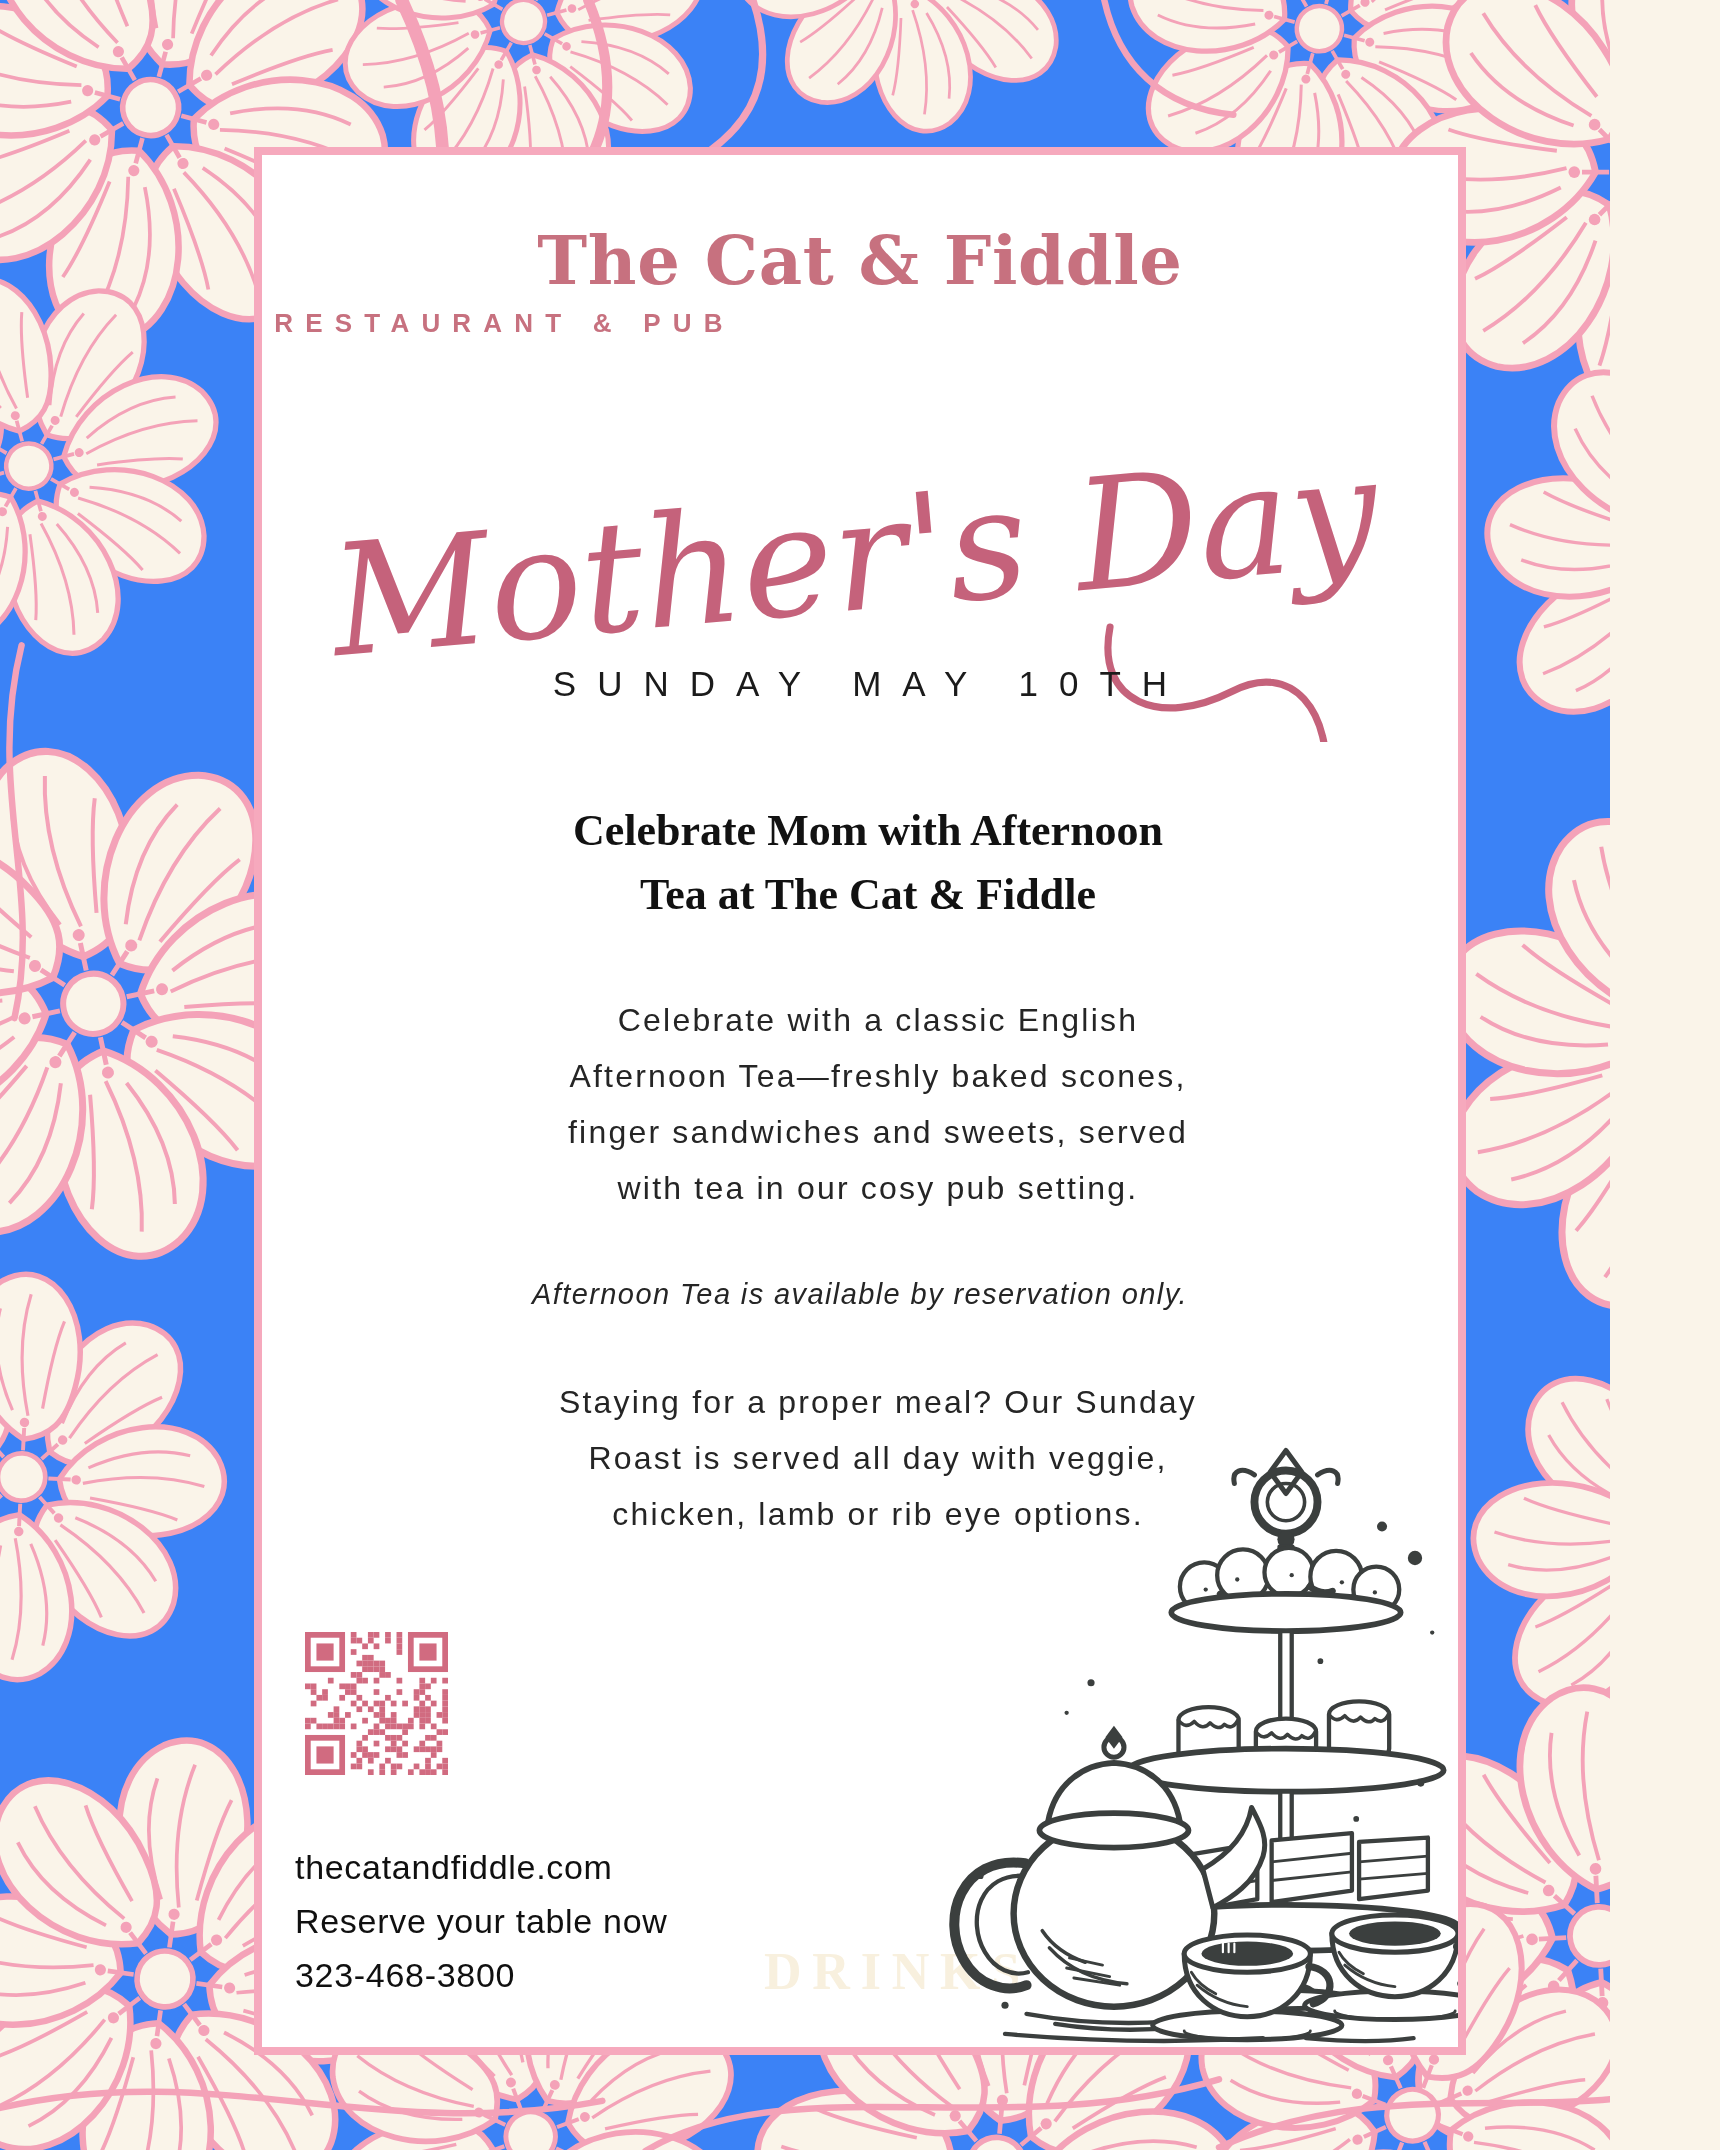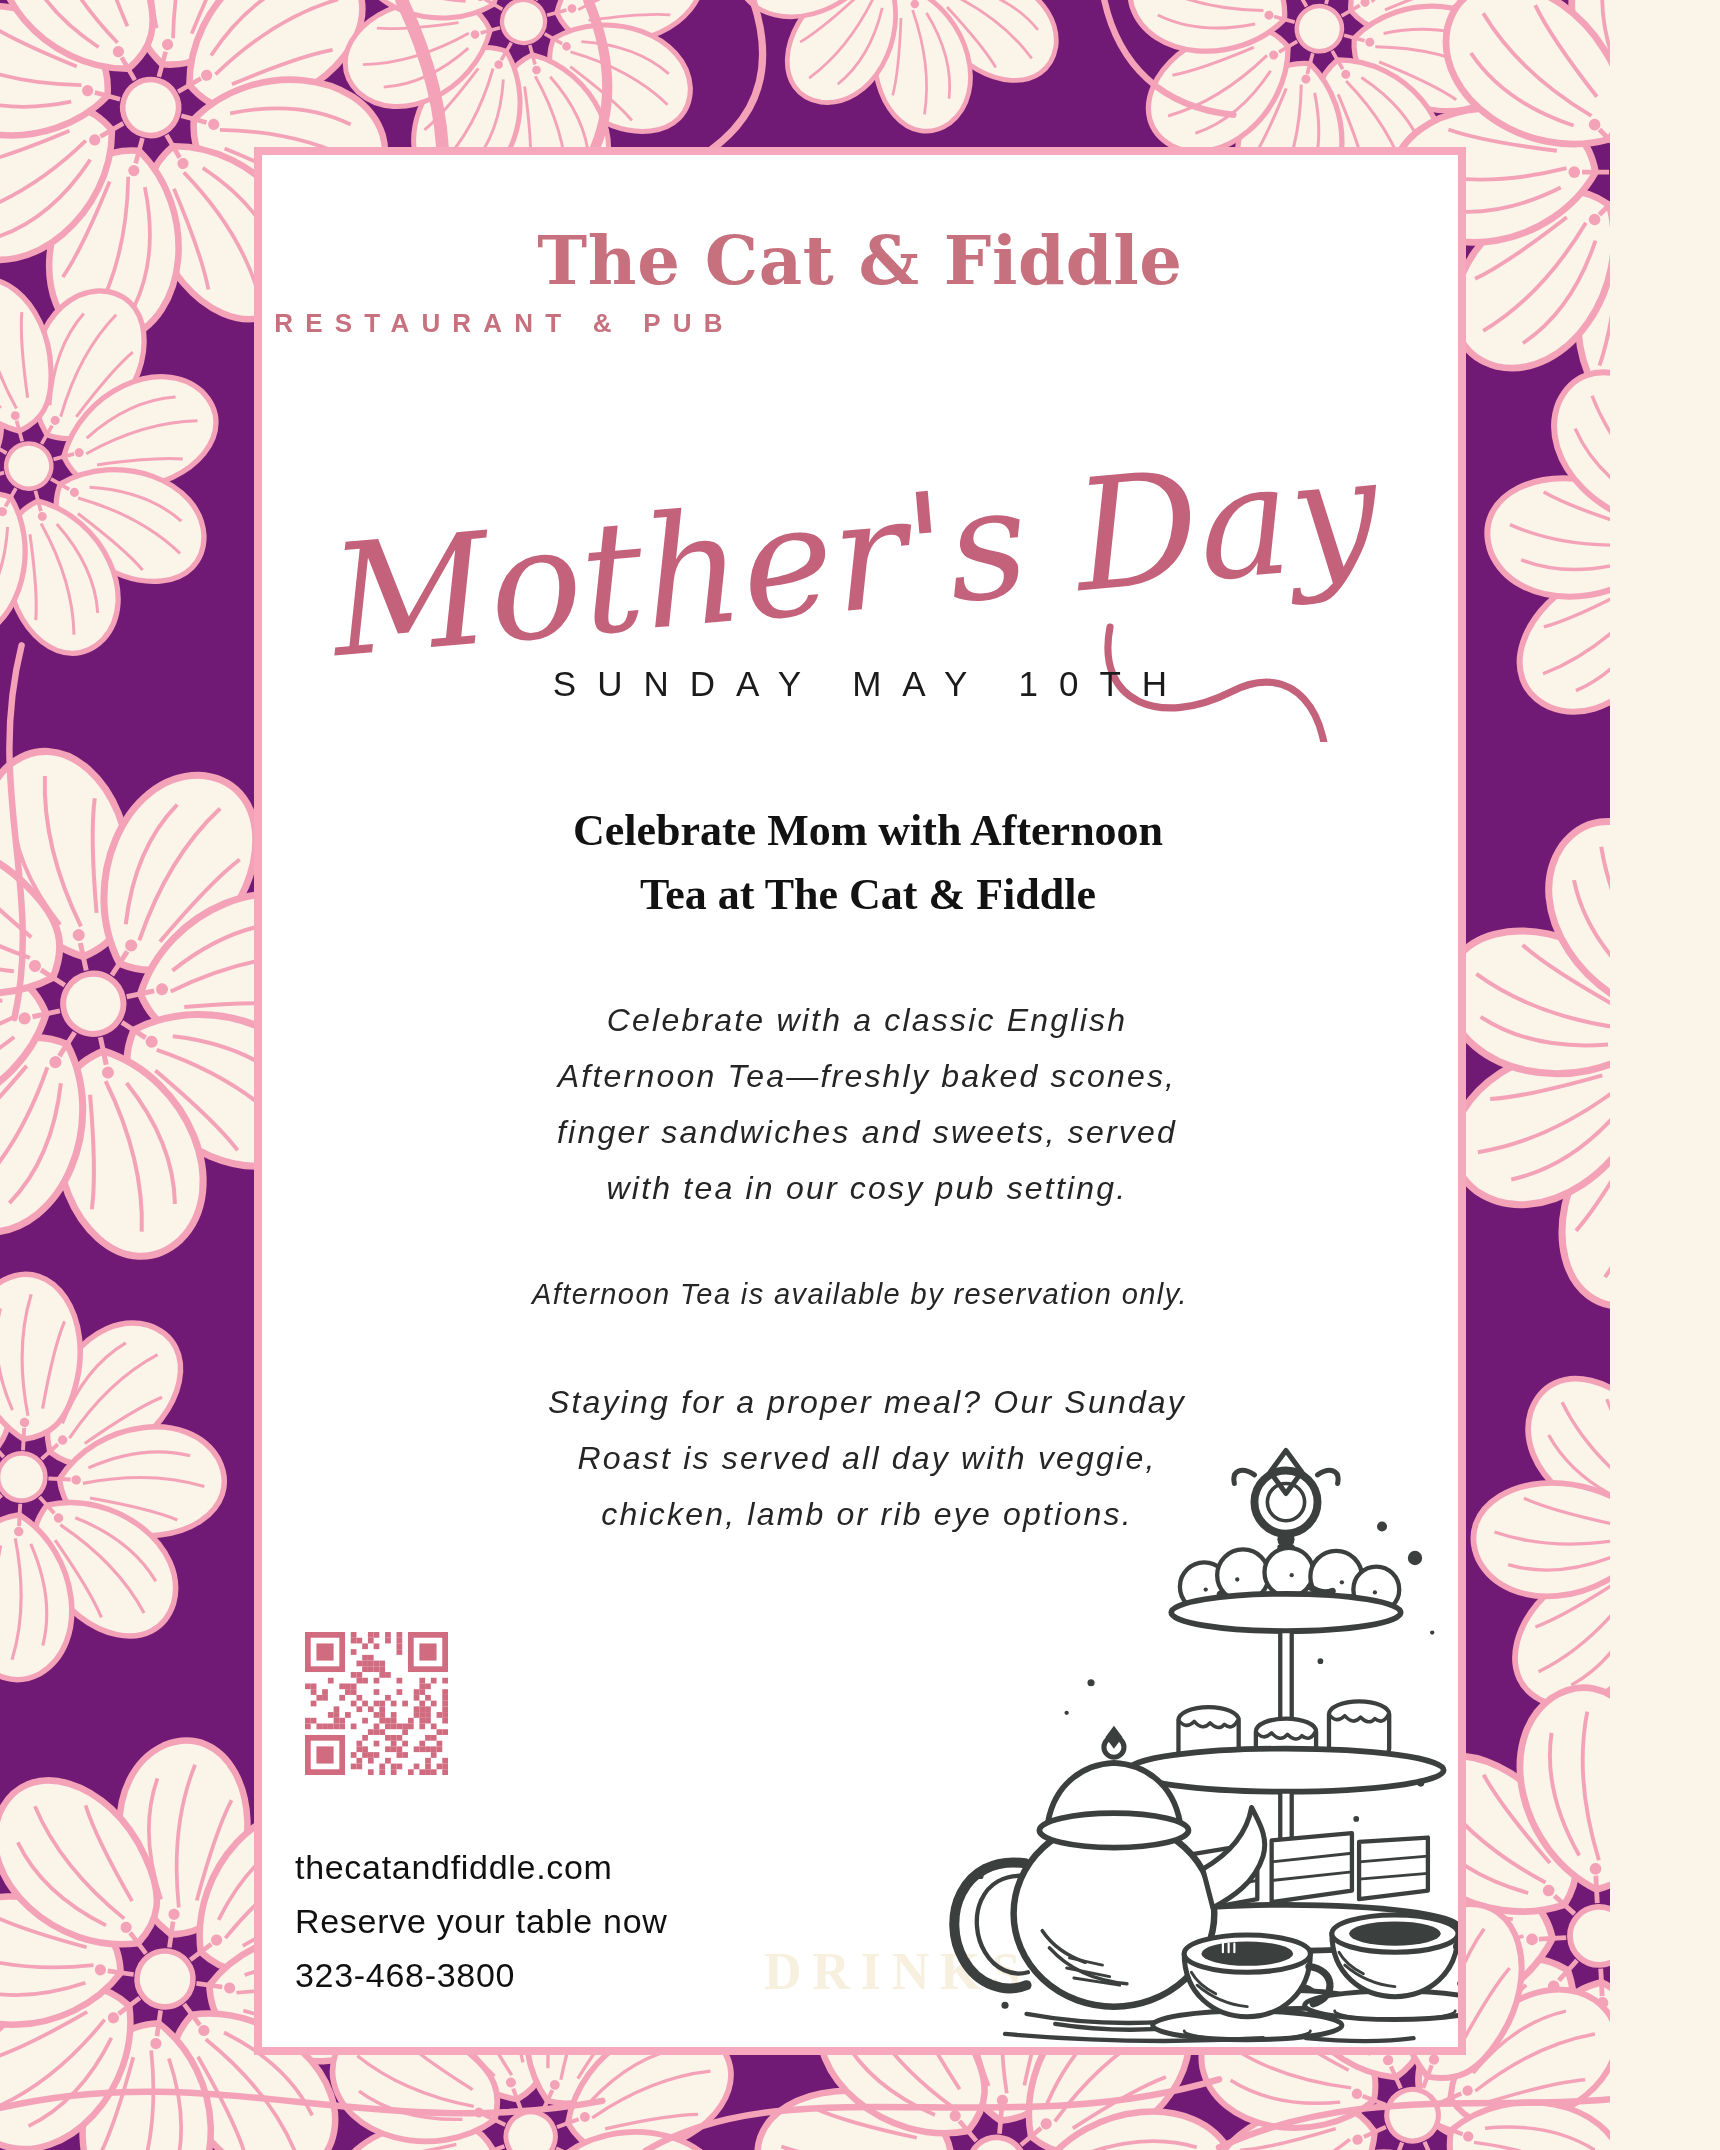--- a/index.html
+++ b/index.html
@@ -1,33 +1,33 @@
 <!DOCTYPE html>
 <html style="font-size:11.5px"><head>
 <meta charset="utf-8">
 <style>
   html,body{margin:0;padding:0;background:#faf4e9;}
-  .poster{position:relative;width:1610px;height:2151px;background:#701a75;overflow:hidden;
+  .poster{position:relative;width:1610px;height:2151px;background:#3b82f6;overflow:hidden;
           font-family:"Liberation Sans",sans-serif;}
   .bgflowers{position:absolute;inset:0;width:1721px;height:2151px;}
   .card{position:absolute;left:254px;top:147px;width:1212px;height:1908px;background:#ffffff;
         border:8.6px solid #f6a9bd;box-sizing:border-box;overflow:hidden;}
   .card>*{position:absolute;margin:0;}
   .logo{left:0;top:66px;width:100%;text-align:center;font-family:"DejaVu Serif",serif;
         font-weight:700;font-size:67px;color:#c7717f;letter-spacing:0.7px;}
   .tagline{left:0;top:153px;width:100%;font-size:26px;font-weight:700;
         letter-spacing:12.2px;text-indent:12.2px;color:#c7717f;}
   .scriptbox{left:0;top:211px;width:1194px;height:376px;}
   .scriptbox text{font-family:"DejaVu Serif",serif;font-style:italic;font-weight:500;font-size:215px;}
   .date{left:0;top:493px;width:100%;text-align:center;font-size:35px;letter-spacing:21px;
         text-indent:21px;color:#1b1b1b;margin-top:16px;}
   .headline{left:0;top:644px;width:100%;text-align:center;font-family:"Liberation Serif",serif;
         font-weight:700;font-size:44px;line-height:64px;color:#121212;white-space:pre-line;padding-left:8px;}
-  .para{left:7px;width:100%;text-align:center;font-size:32px;line-height:56px;letter-spacing:2.2px;
-        color:#252525;white-space:pre-line;font-style:italic;}
+  .para{left:18px;width:100%;text-align:center;font-size:32px;line-height:56px;letter-spacing:2.2px;
+        color:#252525;white-space:pre-line;}
   .p1{top:837px;}
   .note{left:0;top:1123px;width:100%;text-align:center;font-style:italic;font-size:29px;
         letter-spacing:1.4px;color:#252525;}
   .p2{top:1219px;}
   .qr{left:43px;top:1477px;width:143px;height:143px;}
   .reserve{left:33px;top:1685px;font-size:34px;line-height:54px;color:#101010;letter-spacing:0.7px;}
   .watermark{left:502px;top:1787px;font-family:"Liberation Serif",serif;font-weight:700;
         font-size:52px;letter-spacing:10.8px;color:#f8f0de;}
   .tea{right:0;bottom:0;width:539px;height:601px;}
 </style>

